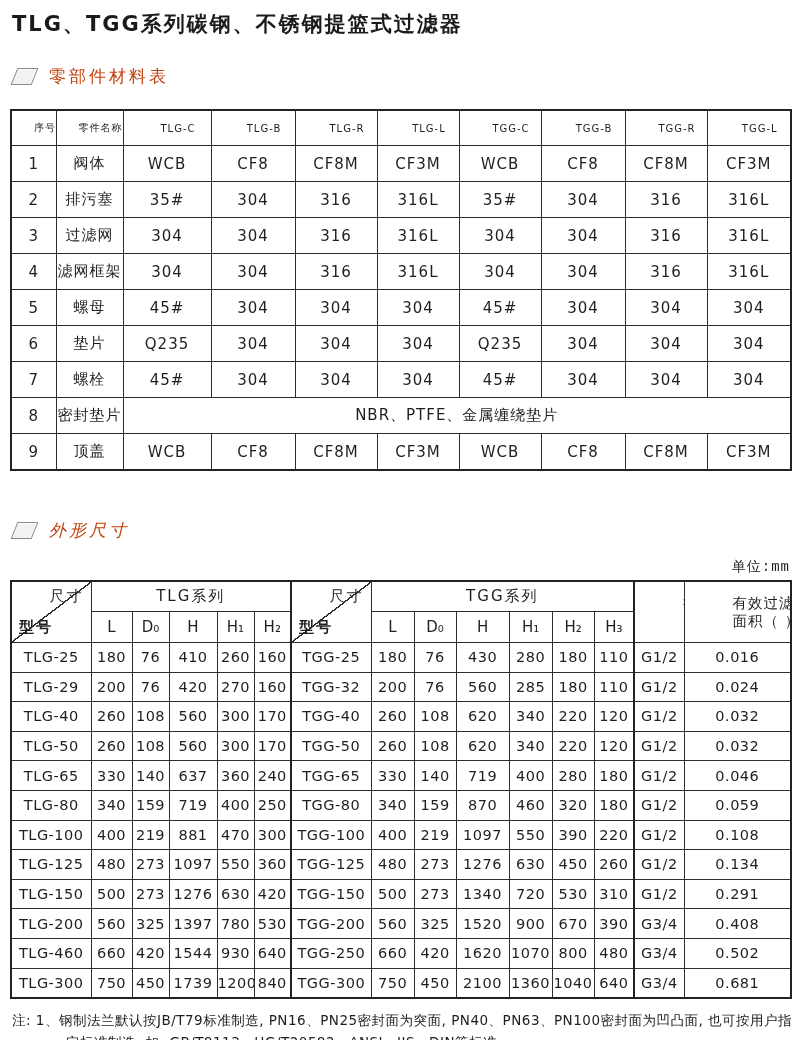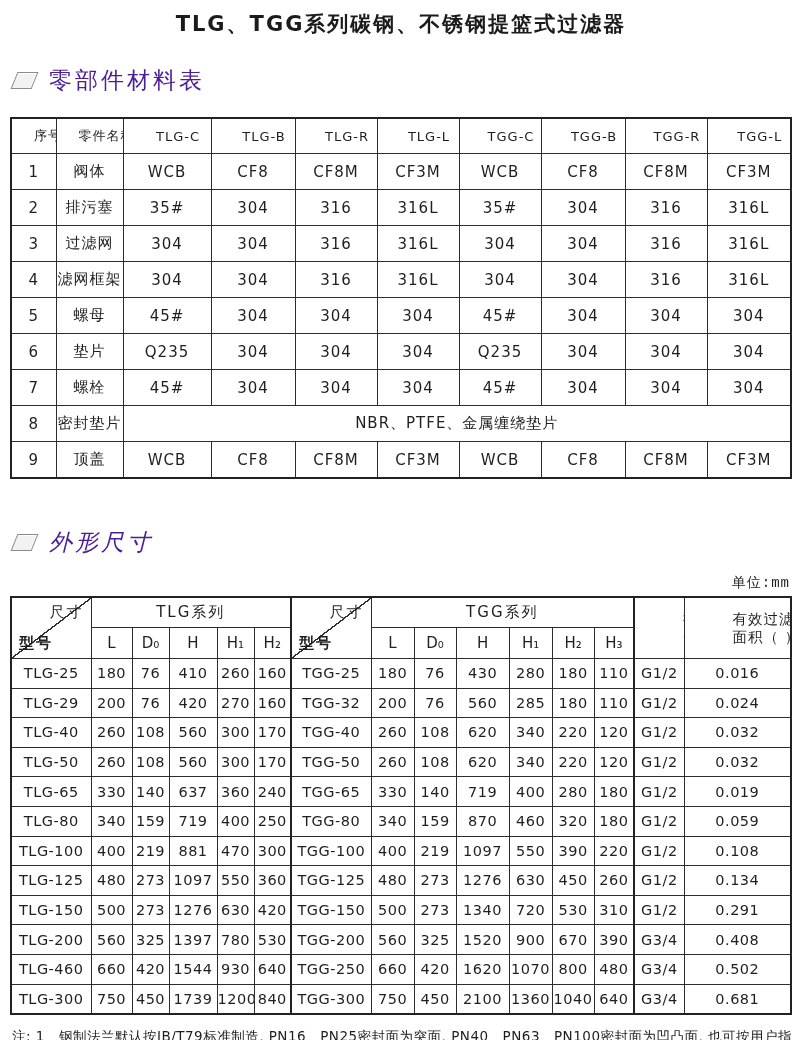--- a/index.html
+++ b/index.html
@@ -5,48 +5,48 @@
   html, body { margin: 0; padding: 0; background: #ffffff; }
   body {
     width: 800px; height: 1040px;
     font-family: "DejaVu Sans", "Liberation Sans", sans-serif;
     color: #222; overflow: hidden;
   }
   .page { padding: 6px 10px 0 10px; }
 
   .title {
     font-size: 21px; font-weight: 700; letter-spacing: 2px;
-    margin: 4px 0 0 2px; color: #1b1b1b; text-align: center;
+    margin: 4px 0 0 2px; color: #1b1b1b;
   }
 
   .section-heading {
     display: flex; align-items: center; gap: 14px;
     margin: 27px 0 0 4px;
   }
   .para-icon {
     display: inline-block; width: 19px; height: 15px;
     background: #f2f2f2; border: 1px solid #8a8a8a;
     transform: skewX(-22deg);
     box-shadow: inset -1px 1px 0 #ffffff;
   }
-  .heading-text { font-size: 23px; letter-spacing: 3px; color: #4c1d95; }
+  .heading-text { font-size: 17px; letter-spacing: 3px; color: #c2410c; }
 
   table {
     border-collapse: collapse; table-layout: fixed;
     width: 780px; background: #fff;
   }
   th, td {
     border: 1px solid #2d2d2d; text-align: center; vertical-align: middle;
     font-weight: normal; padding: 0; color: #1f1f1f;
     white-space: nowrap; overflow: hidden;
   }
 
   
   .materials { margin-top: 21px; border: 2px solid #222; }
-  .materials th { height: 34px; font-size: 13px; letter-spacing: 1px; padding-left: 22px; }
+  .materials th { height: 34px; font-size: 10px; letter-spacing: 1px; padding-left: 22px; }
   .materials td { height: 35px; font-size: 15px; letter-spacing: 1px; }
 
   
   .dims { margin-top: 4px; border: 2px solid #222; }
   .dims thead tr.r1 th { height: 29px; font-size: 15px; letter-spacing: 2px; }
   .dims thead tr.r2 th { height: 30px; font-size: 15px; }
   .dims tbody td { height: 28.6px; font-size: 14.5px; letter-spacing: 0.5px; }
   .dims .sep-left { border-left: 2px solid #222; }
 
   th.diag {
@@ -352,21 +352,21 @@
           <td>360</td>
           <td>240</td>
           <td class="sep-left">TGG-65</td>
           <td>330</td>
           <td>140</td>
           <td>719</td>
           <td>400</td>
           <td>280</td>
           <td>180</td>
           <td class="sep-left">G1/2</td>
-          <td>0.019</td>
+          <td>0.046</td>
         </tr>
         <tr>
           <td>TLG-80</td>
           <td>340</td>
           <td>159</td>
           <td>719</td>
           <td>400</td>
           <td>250</td>
           <td class="sep-left">TGG-80</td>
           <td>340</td>

